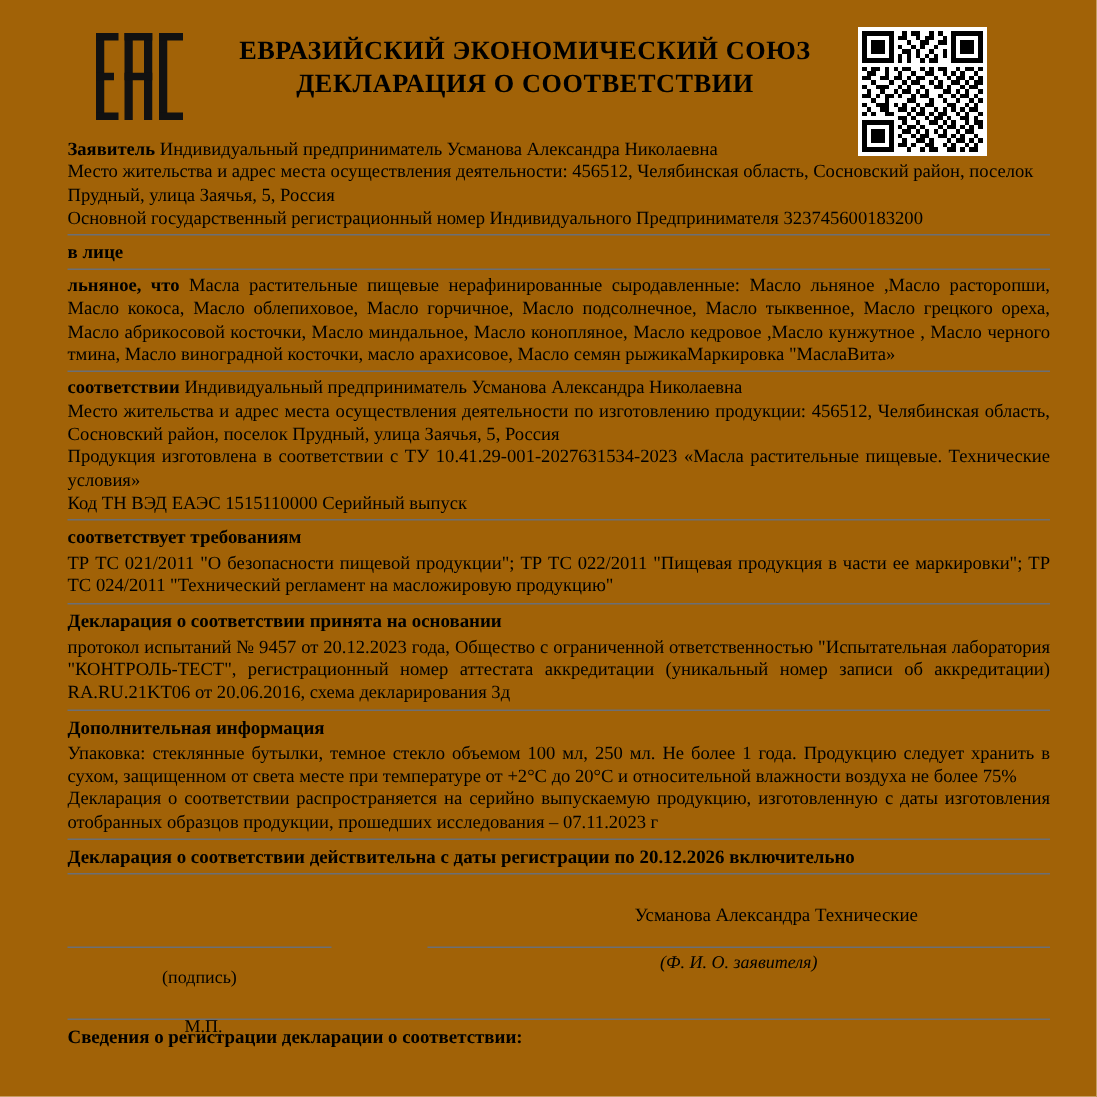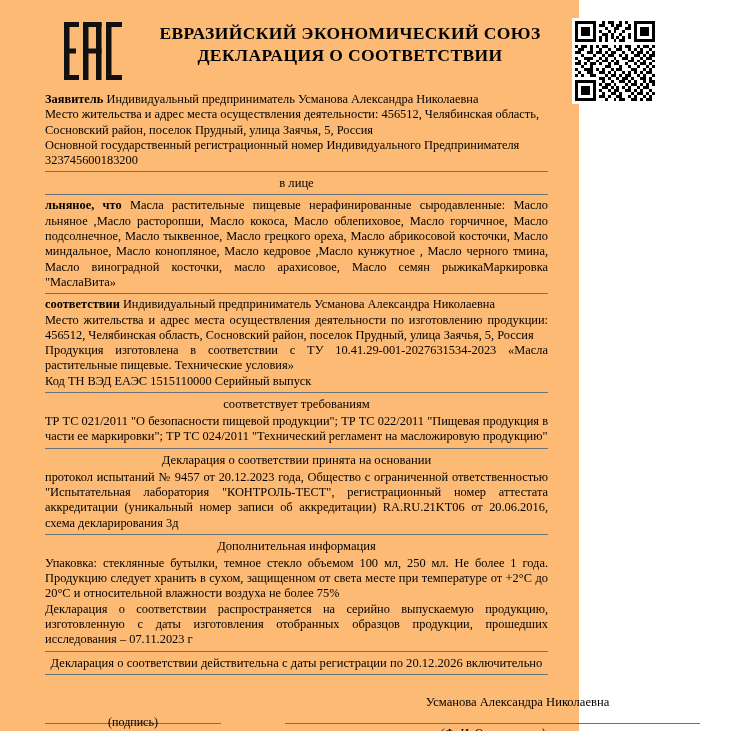--- a/index.html
+++ b/index.html
@@ -9,23 +9,23 @@
   }
   body {
     width: 731px;
     height: 731px;
     font-family: "Liberation Serif", "DejaVu Serif", serif;
     color: #000000;
     overflow: hidden;
   }
   .page {
     position: relative;
-    width: 579px;
+    width: 731px;
     height: 731px;
-    background: #fdba74;
+    background: #a16207;
     box-sizing: border-box;
   }
 
   
   .header {
     position: relative;
     height: 92px;
     padding-top: 18px;
     box-sizing: border-box;
   }
@@ -76,24 +76,23 @@
     line-height: 15.3px;
     text-align: left;
     margin: 0;
     padding: 0;
   }
   .para b, .bold {
     font-weight: bold;
   }
   .section-head {
     font-size: 12.6px;
-    font-weight: normal;
+    font-weight: bold;
     line-height: 16px;
     margin: 1px 0 2px 0;
-    text-align: center;
   }
   .just {
     text-align: justify;
     text-align-last: left;
   }
   .block {
     margin-bottom: 1px;
   }
 
   
@@ -120,21 +119,21 @@
   .sig-line-right {
     position: absolute;
     left: 240px;
     top: 28px;
     width: 415px;
     border-top: 1.6px solid #6b6f76;
   }
   .sig-cap-left {
     position: absolute;
     left: 0px;
-    top: 20px;
+    top: 41px;
     width: 176px;
     text-align: center;
     font-size: 12px;
   }
   .sig-cap-right {
     position: absolute;
     left: 240px;
     top: 31px;
     width: 415px;
     text-align: center;
@@ -479,21 +478,21 @@
 
     <div class="rule"></div>
 
     <div class="block">
       <p class="section-head">Декларация о соответствии  действительна с даты регистрации по 20.12.2026 включительно</p>
     </div>
 
     <div class="rule"></div>
 
     <div class="sig-area">
-      <div class="sig-name">Усманова Александра Николаевна</div>
+      <div class="sig-name">Усманова Александра Технические</div>
       <div class="sig-line-left"></div>
       <div class="sig-line-right"></div>
       <div class="sig-cap-left">(подпись)</div>
       <div class="sig-cap-right">(Ф. И. О. заявителя)</div>
       <div class="mp">М.П.</div>
     </div>
 
     <div class="reg-block">
       <div class="reg-rule-top"></div>
       <div class="reg-line">Сведения о регистрации декларации о соответствии:</div>

